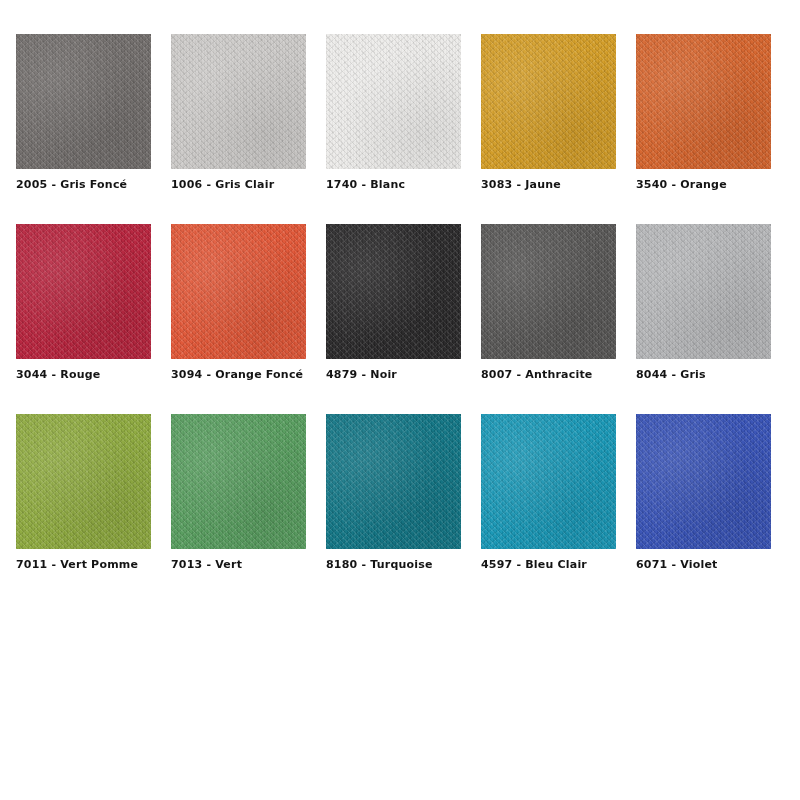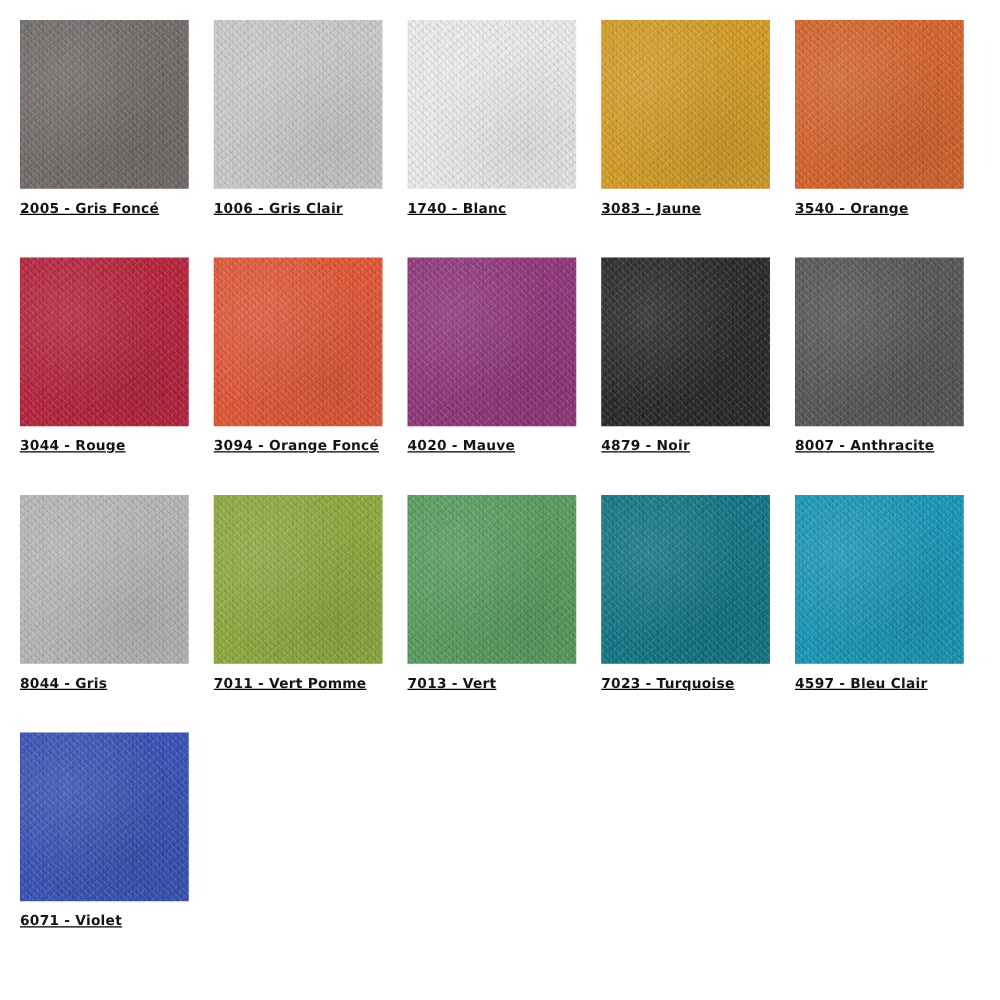--- a/index.html
+++ b/index.html
@@ -11,27 +11,26 @@
   body {
     width: 800px;
     height: 800px;
     overflow: hidden;
     font-family: "DejaVu Sans", "Liberation Sans", sans-serif;
   }
 
   #swatch-grid {
     box-sizing: border-box;
     width: 800px;
-    padding: 16px 0 0 16px;
+    padding: 34px 0 0 16px;
     display: grid;
     grid-template-columns: repeat(5, 155px);
     grid-auto-rows: 190px;
     column-gap: 0px;
     row-gap: 0px;
-    text-decoration: underline;
   }
 
   .swatch-cell {
     width: 155px;
     height: 190px;
     position: relative;
   }
 
   .swatch-chip {
     width: 135px;
@@ -105,24 +104,20 @@
     </div>
     <div class="swatch-cell">
       <div class="swatch-chip" style="background-color: rgb(181, 32, 58);"></div>
       <div class="swatch-label">3044 - Rouge</div>
     </div>
     <div class="swatch-cell">
       <div class="swatch-chip" style="background-color: rgb(224, 84, 52);"></div>
       <div class="swatch-label">3094 - Orange Foncé</div>
     </div>
     <div class="swatch-cell">
-      <div class="swatch-chip" style="background-color: rgb(142, 52, 121);"></div>
-      <div class="swatch-label">4020 - Mauve</div>
-    </div>
-    <div class="swatch-cell">
       <div class="swatch-chip" style="background-color: rgb(39, 38, 39);"></div>
       <div class="swatch-label">4879 - Noir</div>
     </div>
     <div class="swatch-cell">
       <div class="swatch-chip" style="background-color: rgb(85, 84, 83);"></div>
       <div class="swatch-label">8007 - Anthracite</div>
     </div>
     <div class="swatch-cell">
       <div class="swatch-chip" style="background-color: rgb(180, 181, 183);"></div>
       <div class="swatch-label">8044 - Gris</div>
@@ -130,21 +125,21 @@
     <div class="swatch-cell">
       <div class="swatch-chip" style="background-color: rgb(140, 168, 60);"></div>
       <div class="swatch-label">7011 - Vert Pomme</div>
     </div>
     <div class="swatch-cell">
       <div class="swatch-chip" style="background-color: rgb(85, 155, 92);"></div>
       <div class="swatch-label">7013 - Vert</div>
     </div>
     <div class="swatch-cell">
       <div class="swatch-chip" style="background-color: rgb(15, 115, 131);"></div>
-      <div class="swatch-label">7023 - Turquoise</div>
+      <div class="swatch-label">8180 - Turquoise</div>
     </div>
     <div class="swatch-cell">
       <div class="swatch-chip" style="background-color: rgb(21, 149, 180);"></div>
       <div class="swatch-label">4597 - Bleu Clair</div>
     </div>
     <div class="swatch-cell">
       <div class="swatch-chip" style="background-color: rgb(53, 80, 180);"></div>
       <div class="swatch-label">6071 - Violet</div>
     </div>
   </div>

